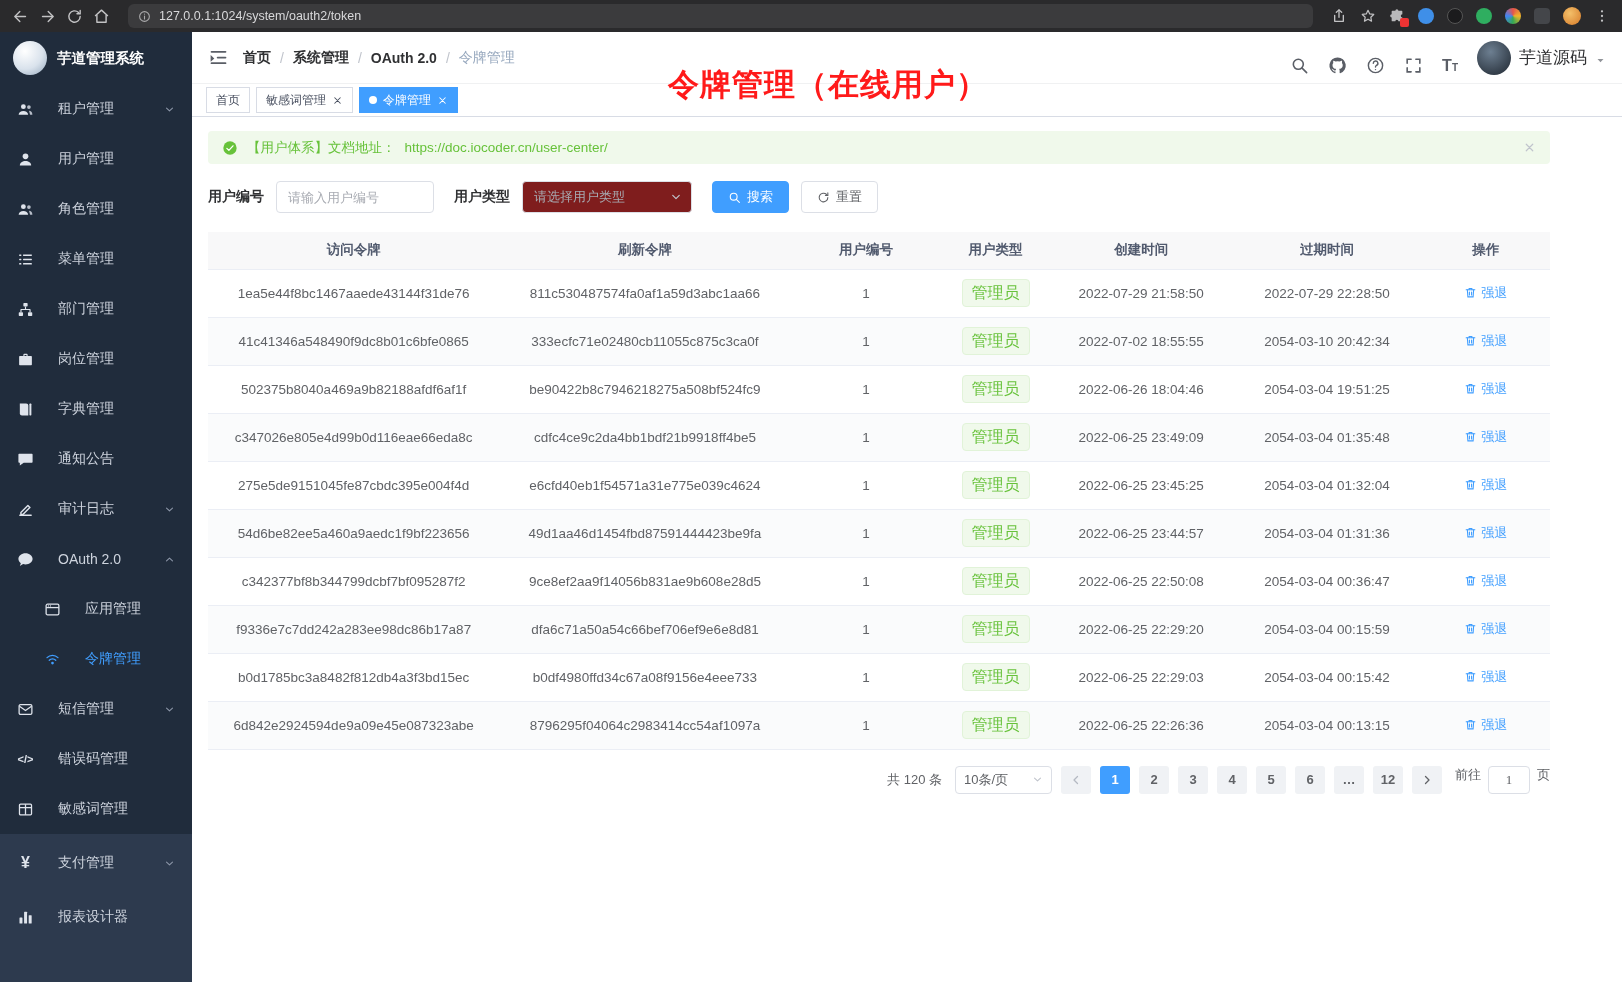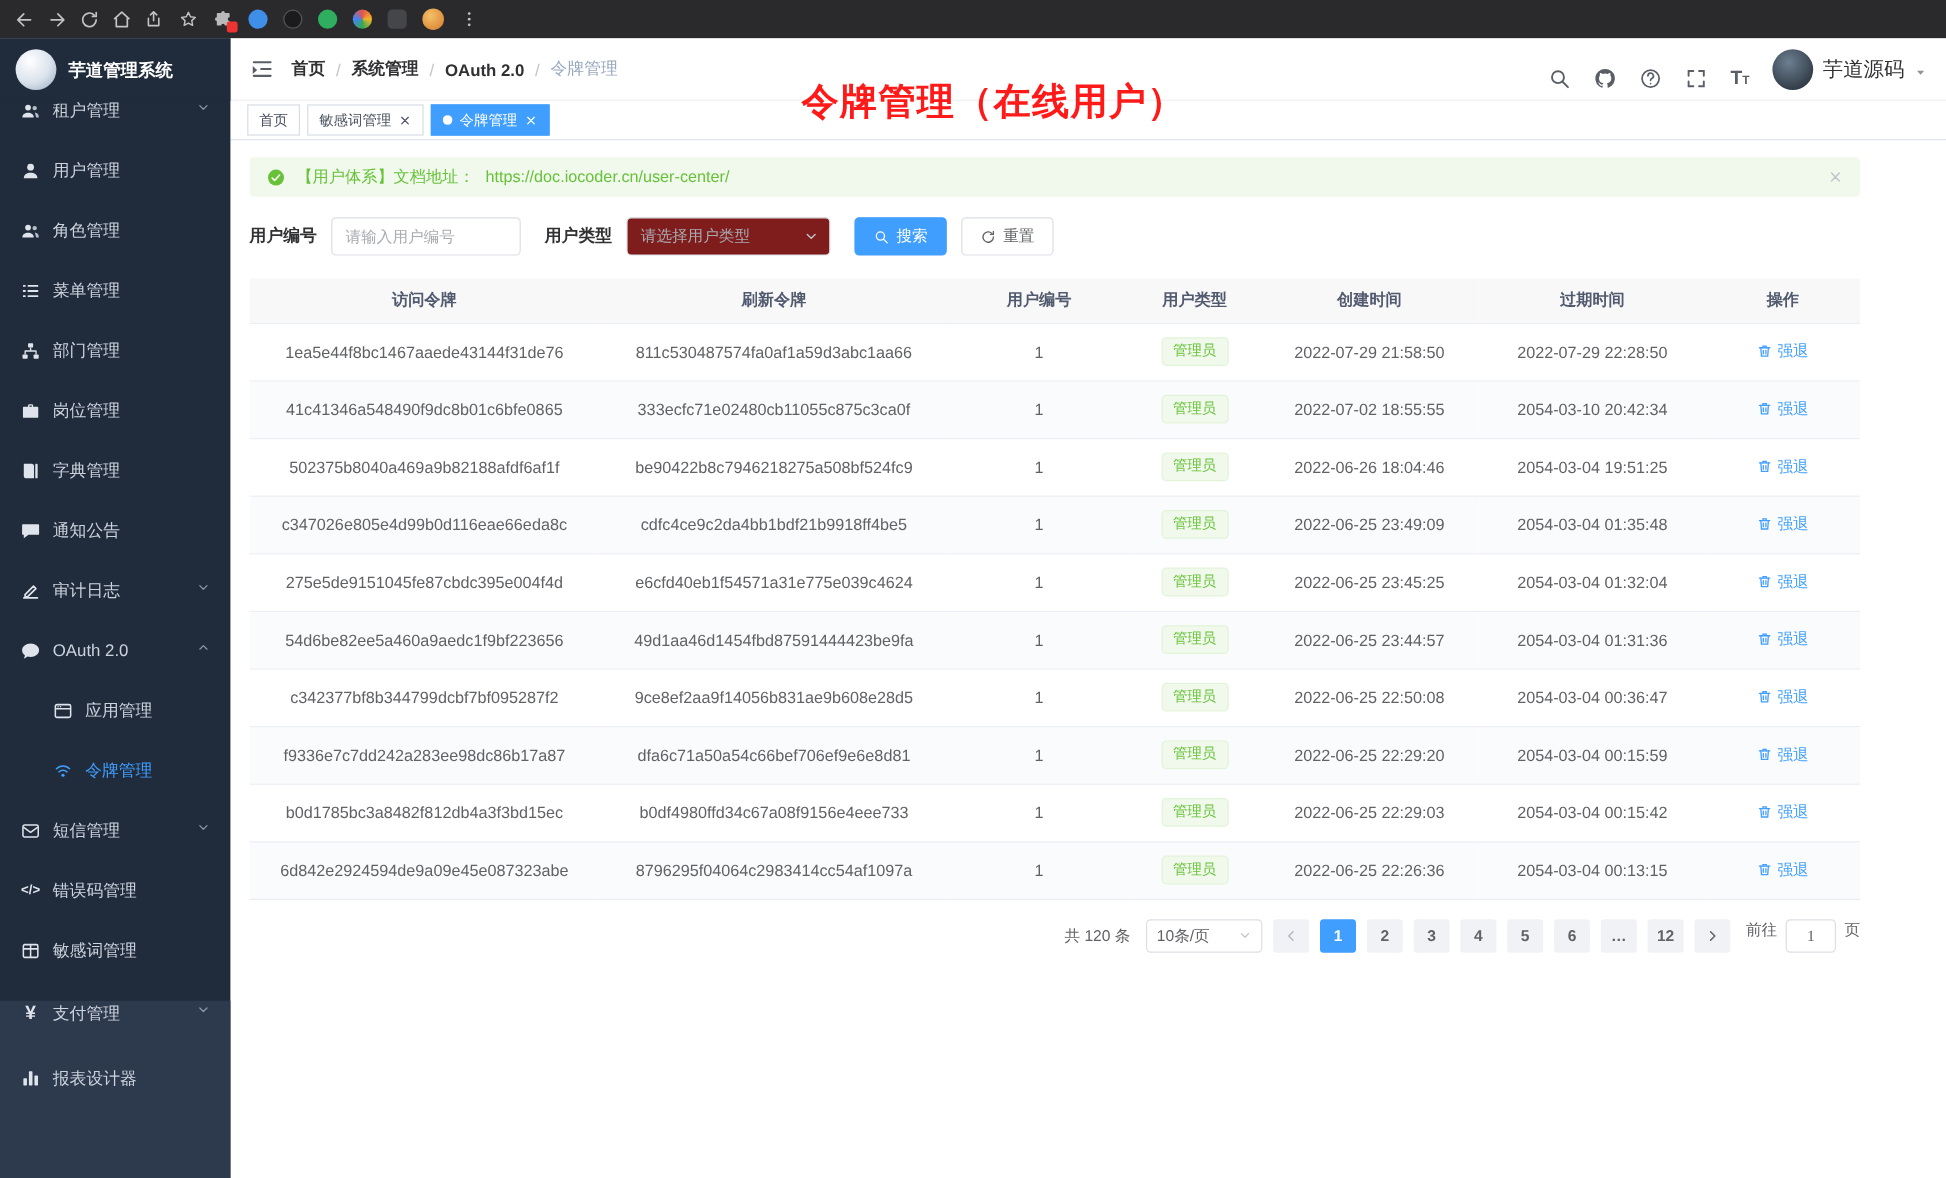--- a/index.html
+++ b/index.html
@@ -30,21 +30,21 @@
   .ext.avatar{ background:radial-gradient(circle at 38% 35%, #f4c06a, #df8f3c 70%, #b96f25); width:18px; height:18px; }
 
   
   .sidebar { position:absolute; top:32px; left:0; bottom:0; width:192px; background:#202c3c; display:flex; flex-direction:column; z-index:10; }
   .logo { height:52px; display:flex; align-items:center; gap:10px; padding:0 13px; cursor:pointer; background:#202c3c; }
   .logo-avatar { width:34px; height:34px; border-radius:50%; flex:0 0 auto;
     background: radial-gradient(circle at 35% 30%, #ffffff, #d9e2ec 55%, #93a7bc); }
   .logo-title { color:#fff; font-weight:700; font-size:14.5px; white-space:nowrap; }
   .menu { display:flex; flex-direction:column; }
   .menu-bottom { flex:1; background:#2d3a4e; padding-top:2px; }
-  .menu-item { height:50px; display:flex; align-items:flex-start; gap:10px; padding:0 17px; color:#cdd3dd; font-size:14px; cursor:pointer; }
+  .menu-item { height:50px; display:flex; align-items:center; gap:24px; padding:0 17px; color:#cdd3dd; font-size:14px; cursor:pointer; }
   .menu-item .mi { width:17px; height:17px; color:#dfe4ec; flex:0 0 auto; }
   .menu-item .mlabel { white-space:nowrap; }
   .menu-item .marrow { margin-left:auto; width:11px; height:11px; color:#8b95a7; }
   .menu-item.sub { padding-left:44px; }
   .menu-item.active, .menu-item.active .mi { color:#409eff; }
   .menu-bottom .menu-item { height:54px; }
 
   
   .header { margin-left:192px; height:52px; background:#fff; display:flex; align-items:center; padding:0 16px; border-bottom:1px solid #f0f1f2; position:relative; }
   .hamburger { width:21px; height:21px; color:#5a5e66; cursor:pointer; margin-right:14px; }
@@ -92,21 +92,21 @@
   .gap-l { margin-left:8px; }
   .btn { height:32px; padding:0 15px; border-radius:4px; display:inline-flex; align-items:center; gap:6px; font-size:13px; cursor:pointer; font-family:inherit; }
   .btn .i { width:13px; height:13px; }
   .btn-primary { background:#409eff; border:1px solid #409eff; color:#fff; }
   .btn-plain { background:#fff; border:1px solid #dcdfe6; color:#606266; }
 
   table.grid { width:100%; border-collapse:collapse; table-layout:fixed; margin-top:19px; font-size:13.5px; }
   .grid th { height:37px; background:#f8f8f9; color:#515a6e; font-weight:700; border-bottom:1px solid #ebeef5; text-align:center; font-size:13.5px; }
   .grid td { height:48px; border-bottom:1px solid #ebeef5; text-align:center; color:#606266; overflow:hidden; white-space:nowrap; }
   .grid tbody tr:nth-child(even) { background:#fafbfc; }
-  .tag-success { display:inline-block; padding:3px 9px; background:#f0f9eb; border:1px solid #e1f3d8; color:#67c23a; border-radius:4px; font-size:12px; line-height:1.3; }
+  .tag-success { display:inline-block; padding:3px 9px; background:#f0f9eb; border:1px solid #e1f3d8; color:#67c23a; border-radius:4px; font-size:16px; line-height:1.3; }
   .link-btn { background:none; border:none; color:#409eff; font-size:13px; display:inline-flex; align-items:center; gap:4px; cursor:pointer; font-family:inherit; }
   .link-btn .i { width:13px; height:13px; }
 
   .pagination { display:flex; align-items:center; justify-content:flex-end; gap:9px; margin-top:16px; font-size:13px; color:#606266; }
   .ptotal { margin-right:4px; color:#606266; }
   .psize { width:97px; height:28px; border:1px solid #dcdfe6; border-radius:4px; display:flex; align-items:center; justify-content:space-between; padding:0 8px; background:#fff; cursor:pointer; color:#606266; }
   .psize .i { width:11px; height:11px; color:#c0c4cc; }
   .pbtn { min-width:30px; height:28px; padding:0 5px; border:none; border-radius:3px; background:#f0f2f5; color:#606266; font-size:13px; font-weight:600; display:inline-flex; align-items:center; justify-content:center; cursor:pointer; font-family:inherit; }
   .pbtn.active { background:#409eff; color:#fff; }
   .pbtn .i { width:12px; height:12px; }
@@ -135,20 +135,29 @@
         <path d="M20 12a8 8 0 1 1-2.3-5.6"></path>
         <path d="M20 3.5V8h-4.5"></path>
       </svg>
     </span>
   <span class="i nav-i">
       <svg viewBox="0 0 24 24" fill="none" stroke="currentColor" stroke-width="2" stroke-linejoin="round">
         <path d="M3 11.2 12 3l9 8.2"></path>
         <path d="M5.5 9.8V20h13V9.8"></path>
       </svg>
     </span>
+  <div class="url-pill">
+    <span class="i">
+        <svg viewBox="0 0 24 24" fill="none" stroke="currentColor" stroke-width="2">
+          <circle cx="12" cy="12" r="9"></circle>
+          <path d="M12 7.6h.01M12 11v5.4" stroke-linecap="round"></path>
+        </svg>
+      </span>
+    <span>127.0.0.1:1024/system/oauth2/token</span>
+  </div>
   <div class="chrome-right">
     <span class="i nav-i">
         <svg viewBox="0 0 24 24" fill="none" stroke="currentColor" stroke-width="2" stroke-linecap="round" stroke-linejoin="round">
           <path d="M12 14V3"></path>
           <path d="M8 6.5 12 2.8l4 3.7"></path>
           <path d="M5.5 11v9h13v-9"></path>
         </svg>
       </span>
     <span class="i nav-i">
         <svg viewBox="0 0 24 24" fill="none" stroke="currentColor" stroke-width="1.8" stroke-linejoin="round">

